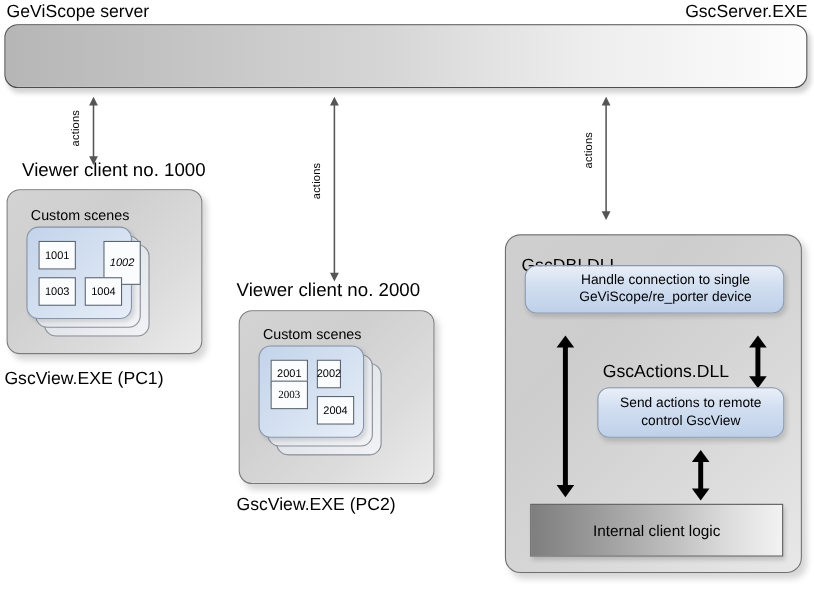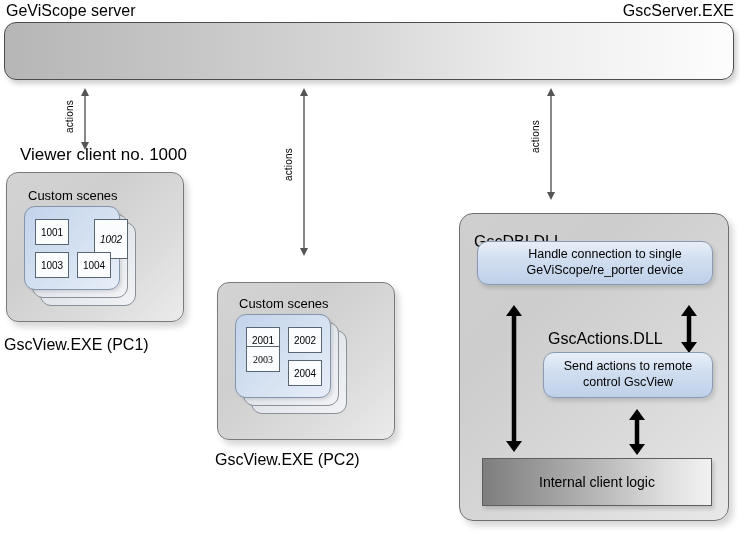--- a/index.html
+++ b/index.html
@@ -197,31 +197,32 @@
     <div class="stack-front" style="width:96px; height:84px;">
       <div class="scene-tile" style="left:10px; top:12px; width:34px; height:26px;">1001</div>
       <div class="scene-tile" style="left:69px; top:12px; width:34px; height:40px;font-style:italic;">1002</div>
       <div class="scene-tile" style="left:10px; top:45px; width:34px; height:26px;">1003</div>
       <div class="scene-tile" style="left:52px; top:45px; width:34px; height:26px;">1004</div>
     </div>
   </div>
 
   <div class="lbl lbl-lg" style="left:4px; top:336px;">GscView.EXE (PC1)</div>
 
+  <div class="lbl lbl-xl" style="left:215px; top:255px;">Viewer client no. 2000</div>
 
   <div class="client-panel" style="left:217px; top:282px; width:178px; height:158px;"></div>
 
   <div class="lbl lbl-md" style="left:239px; top:297px;">Custom scenes</div>
 
   <div class="scene-stack" style="left:235px; top:314px; width:120px; height:100px;">
     <div class="stack-layer" style="left:16px; top:16px; width:96px; height:84px;"></div>
     <div class="stack-layer" style="left:8px; top:8px; width:96px; height:84px;"></div>
     <div class="stack-front" style="width:96px; height:84px;padding-left:48px;">
       <div class="scene-tile" style="left:10px; top:12px; width:34px; height:26px;">2001</div>
-      <div class="scene-tile" style="left:52px; top:12px; width:34px; height:26px;">2002</div>
+      <div class="scene-tile" style="left:52px; top:12px; width:22px; height:26px;">2002</div>
       <div class="scene-tile" style="left:10px; top:31px; width:34px; height:26px;font-family:Liberation Serif, serif;">2003</div>
       <div class="scene-tile" style="left:52px; top:45px; width:34px; height:26px;">2004</div>
     </div>
   </div>
 
   <div class="lbl lbl-lg" style="left:215px; top:451px;">GscView.EXE (PC2)</div>
 
 
   <div class="app-panel"></div>
 

